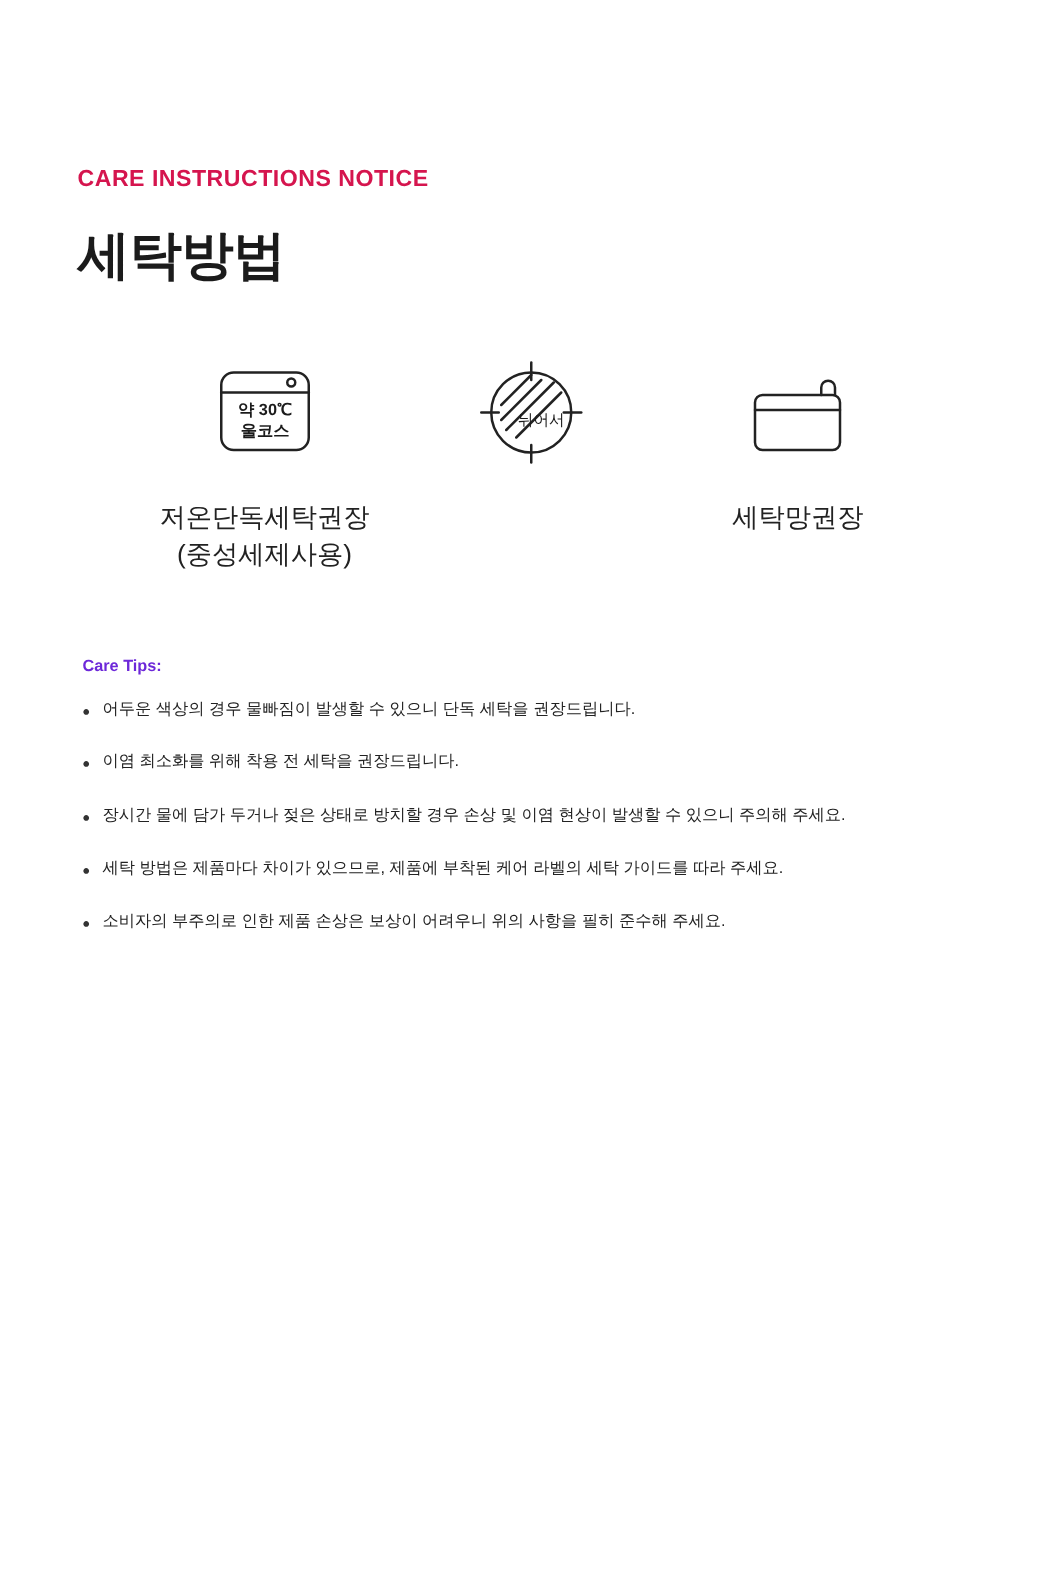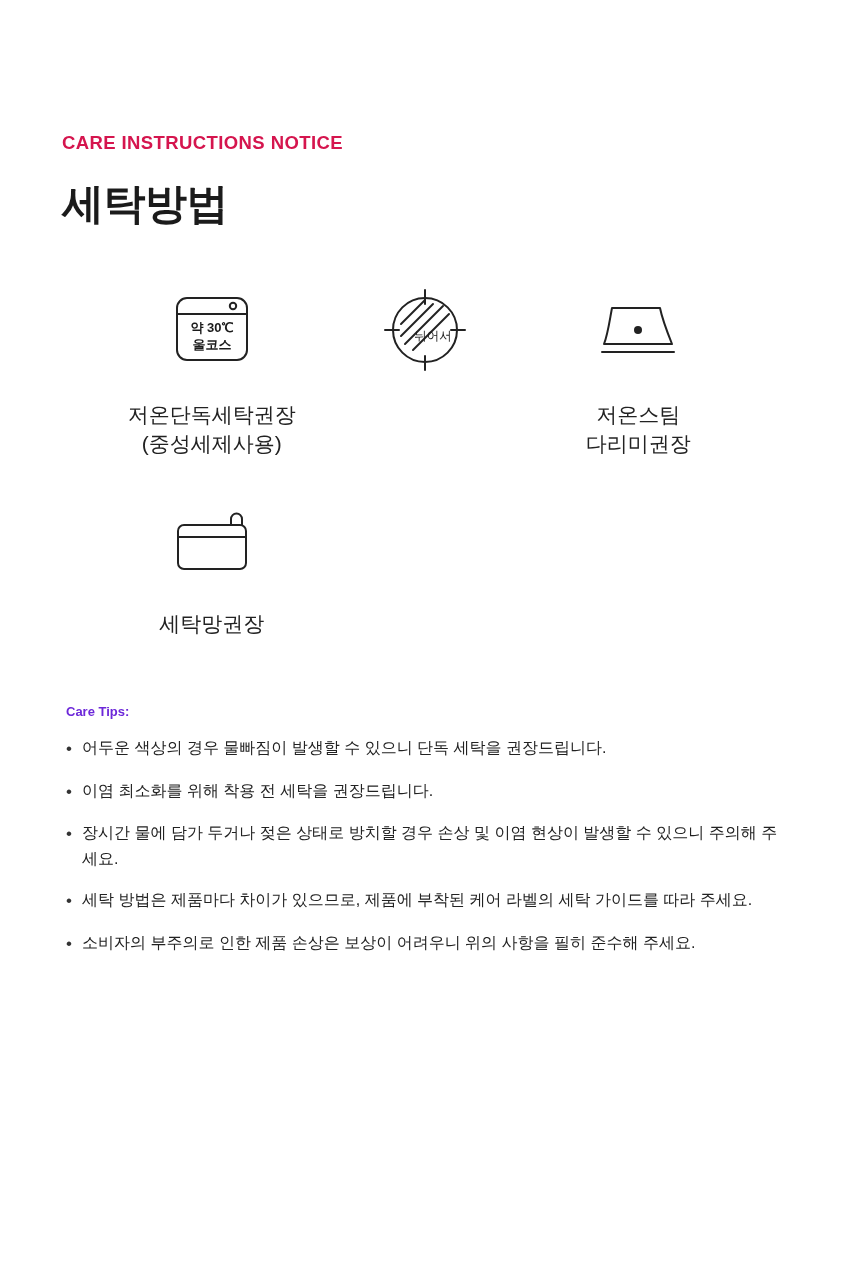--- a/index.html
+++ b/index.html
@@ -84,21 +84,21 @@
   }
   .tip-bullet {
     width: 16px;
     flex: 0 0 16px;
     font-size: 17px;
     line-height: 1.62;
     color: #333;
     text-align: left;
   }
   .tip-text {
-    font-size: 16px;
+    font-size: 13px;
     line-height: 1.62;
     color: #222222;
     flex: 1;
   }
   svg { display: block; overflow: visible; }
   .stroke {
     fill: none;
     stroke: #222222;
     stroke-width: 2;
     stroke-linecap: round;
@@ -154,32 +154,20 @@
             <line x1="26" y1="52" x2="58" y2="20"></line>
             <line x1="30" y1="60" x2="68" y2="22"></line>
             <line x1="38" y1="66" x2="74" y2="30"></line>
           </g>
           <text class="sym-label-sm" x="58" y="56" text-anchor="middle">뉘어서</text>
         </svg>
       </div>
     </div>
 
 
-    <div class="symbol-cell">
-      <div class="symbol-art">
-        <svg width="100" height="90" viewBox="0 0 100 90" aria-hidden="true">
-          <path class="stroke" d="M24 24 H72 C74 34 80 50 84 60 H16 C20 50 22 34 24 24 Z"></path>
-          <line class="stroke" x1="18" y1="60" x2="82" y2="60"></line>
-          <line class="stroke" x1="14" y1="68" x2="86" y2="68" stroke-width="3"></line>
-          <circle cx="50" cy="46" r="4" fill="#222222"></circle>
-        </svg>
-      </div>
-      <div class="symbol-caption">저온스팀
-다리미권장</div>
-    </div>
 
     <div class="symbol-cell">
       <div class="symbol-art">
         <svg width="100" height="96" viewBox="0 0 100 96" aria-hidden="true">
           <rect class="stroke" x="16" y="32" width="68" height="44" rx="6"></rect>
           <line class="stroke" x1="16" y1="44" x2="84" y2="44"></line>
           <path class="stroke" d="M69 32 V26 a5.5 5.5 0 1 1 11 0 V32"></path>
         </svg>
       </div>
       <div class="symbol-caption">세탁망권장</div>

